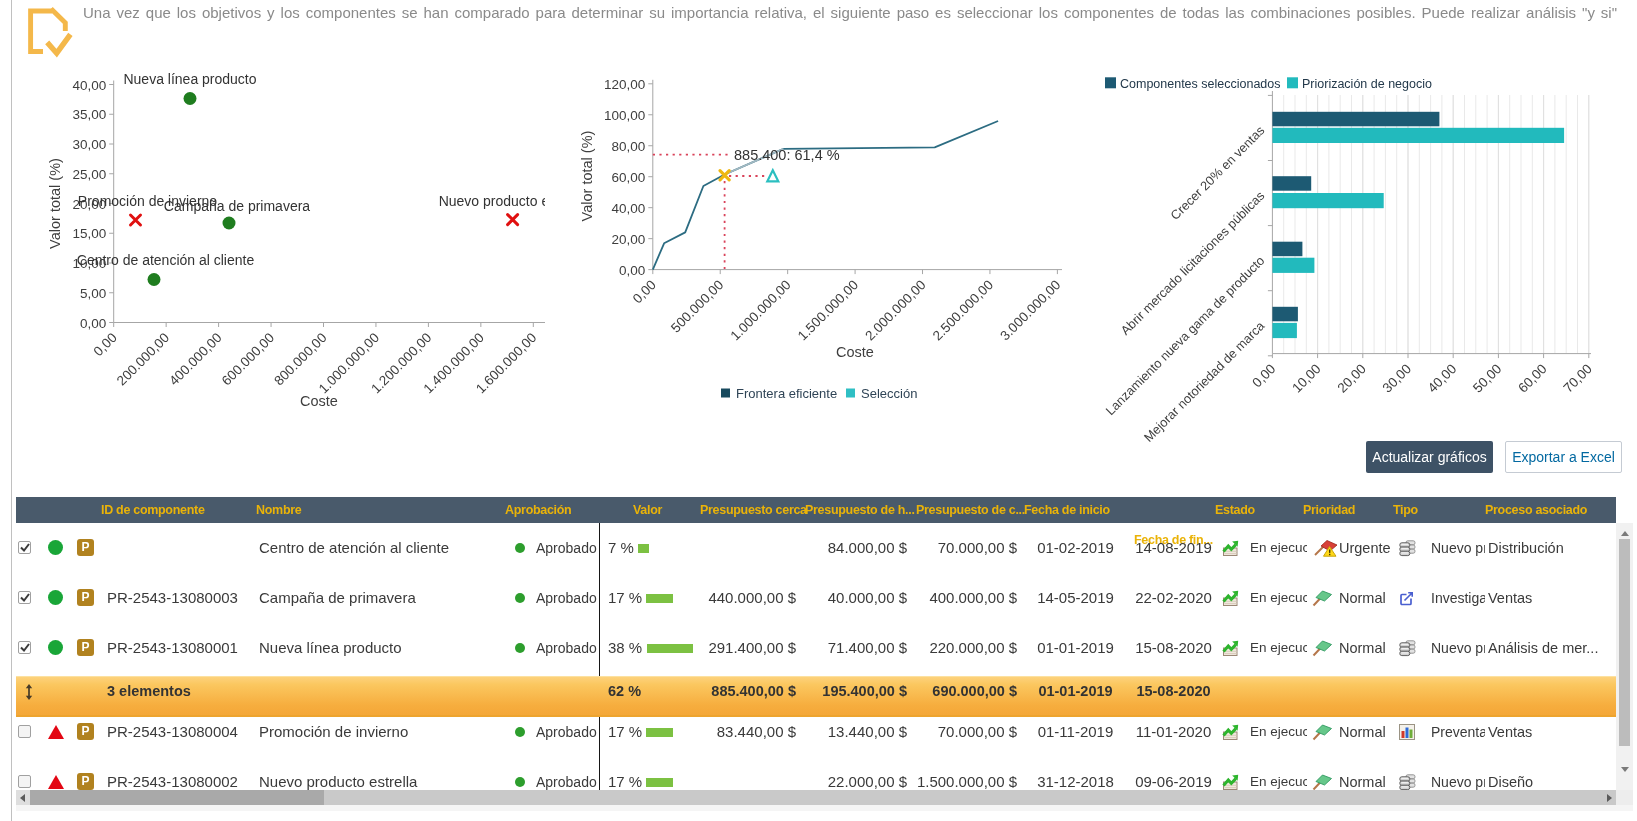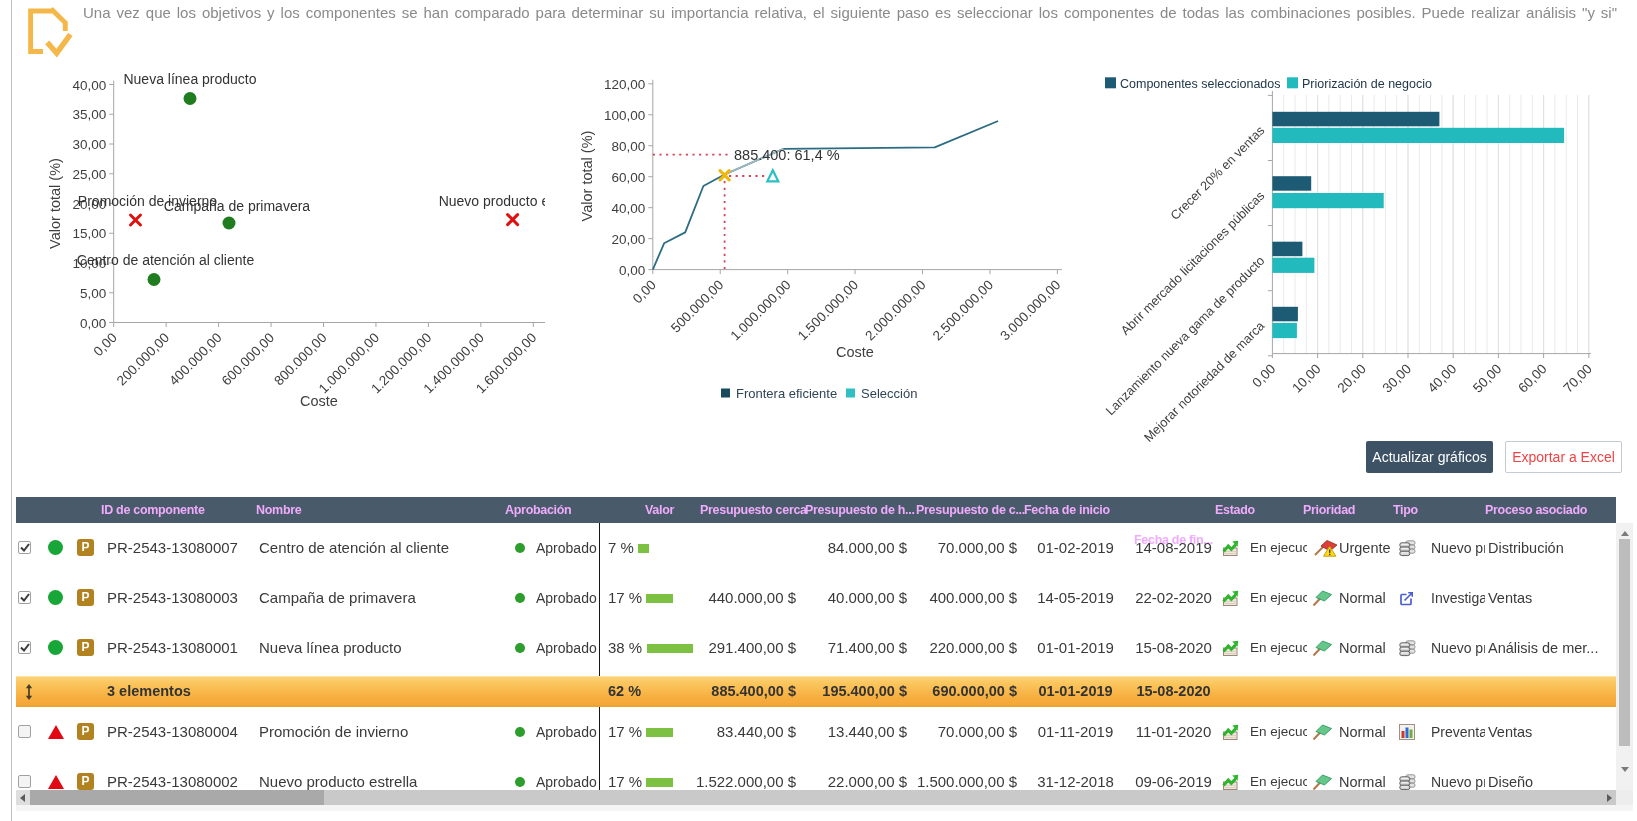--- a/index.html
+++ b/index.html
@@ -4,25 +4,25 @@
 <style>
   * { margin:0; padding:0; box-sizing:border-box; font-style:normal; }
   html,body { width:1637px; height:821px; background:#fff; overflow:hidden;
     font-family:"Liberation Sans", sans-serif; }
   #page { position:absolute; left:8px; top:0; width:1637px; height:821px; }
   .abs { position:absolute; }
   .tick { font-size:13.5px; fill:#3e3e3e; }
   .axt { font-size:14.5px; fill:#3e3e3e; }
   
   .hdr { position:absolute; left:8px; top:497px; width:1600px; height:26px;
-     background:#495a6b; color:#f0abfc; font-size:12.5px; font-weight:bold; }
+     background:#495a6b; color:#eab308; font-size:12.5px; font-weight:bold; }
   .hdr span { position:absolute; top:0; line-height:26px; white-space:nowrap; letter-spacing:-0.3px; }
   .row { position:absolute; left:8px; width:1600px; height:50px; font-size:15px; color:#3a3a3a; }
   .row span { position:absolute; line-height:50px; white-space:nowrap; }
-  .sum { position:absolute; left:8px; top:676px; width:1600px; height:31px;
+  .sum { position:absolute; left:8px; top:676px; width:1600px; height:41px;
      background:linear-gradient(#fdd27c,#fbc75f 20%,#f6ad3e 75%,#f4a738);
      border-top:1px solid #fce1a0; border-bottom:2px solid #eda42e;
      font-size:14.5px; font-weight:bold; color:#333; }
   .sum span { position:absolute; line-height:28px; white-space:nowrap; }
   .cb { left:2px; top:18px; width:13px; height:13px; border:1px solid #a0a0a0;
         border-radius:2px; background:#f4f4f4; position:absolute; }
   .circ { left:32px; top:17px; width:15px; height:15px; border-radius:50%; background:#19a638; position:absolute; }
   .tri { left:32px; top:18px; width:0; height:0; border-left:8px solid transparent;
         border-right:8px solid transparent; border-bottom:14px solid #e30613; position:absolute; }
   .pbdg { left:61px; top:16px; width:17px; height:17px; background:#b1821f; border-radius:3px;
@@ -39,21 +39,21 @@
   .d1 { left:1009px; width:101px; text-align:center; }
   .d2 { left:1107px; width:101px; text-align:center; }
   .estt { left:1234px; width:57px; overflow:hidden; font-size:13.5px;text-align:center; }
   .prit { left:1323px; font-size:14.5px; }
   .tipt { left:1415px; width:54px; overflow:hidden; font-size:14px; }
   .proc { left:1472px; width:112px; overflow:hidden; font-size:14.5px; }
   .ic { position:absolute; top:17px; }
   .btn1 { position:absolute; left:1358px; top:441px; width:127px; height:32px; background:#3e5266;
      color:#fff; font-size:14px; text-align:center; line-height:32px; border-radius:2px; }
   .btn2 { position:absolute; left:1497px; top:441px; width:117px; height:32px; background:#fff;
-     color:#ef4444; font-size:14px; text-align:center; line-height:30px; border:1px solid #c5cbd3; border-radius:2px; }
+     color:#0369a1; font-size:14px; text-align:center; line-height:30px; border:1px solid #c5cbd3; border-radius:2px; }
 </style>
 </head>
 <body>
 <div id="page">
 
   <div class="abs" style="left:3px; top:0; width:1px; height:821px; background:#c0c0c0;"></div>
 
   <svg class="abs" style="left:10px; top:2px; overflow:visible;" width="56" height="56" viewBox="0 0 56 56">
     <g fill="none" stroke="#f4b84a">
       <path d="M34,9 H12.6 V49.5 H25" stroke-width="4.9"></path>
@@ -257,21 +257,21 @@
 <text x="204" y="25.5" font-size="12.5" fill="#22384a">Priorización de negocio</text>
     </svg>
 
   <div class="btn1">Actualizar gráficos</div>
   <div class="btn2">Exportar a Excel</div>
 
   <div class="hdr">
     <span style="left:85px;">ID de componente</span>
     <span style="left:240px;">Nombre</span>
     <span style="left:489px;">Aprobación</span>
-    <span style="left:617px;margin-left:12px;">Valor</span>
+    <span style="left:617px;">Valor</span>
     <span style="left:684px;">Presupuesto cerca</span>
     <span style="left:789px;">Presupuesto de h...</span>
     <span style="left:900px;">Presupuesto de c...</span>
     <span style="left:1008px;">Fecha de inicio</span>
     <span style="left:1118px;margin-top:30px;">Fecha de fin...</span>
     <span style="left:1199px;">Estado</span>
     <span style="left:1287px;">Prioridad</span>
     <span style="left:1377px;">Tipo</span>
     <span style="left:1469px;">Proceso asociado</span>
   </div>
@@ -279,21 +279,20 @@
   <div class="abs" style="left:591px; top:523px; width:1.4px; height:267px; background:#161616;"></div>
 
   <div id="rows">
       <div class="row" style="top:523px;">
         <i class="cb" style="background:#fdfdfd;"></i>
         <svg style="position:absolute; left:4px; top:20px;" width="10" height="9" viewBox="0 0 10 9">
           <path d="M1,4.5 L4,7.5 L9,1" fill="none" stroke="#3a3a3a" stroke-width="2"></path>
         </svg>
         <i class="circ"></i>
         <i class="pbdg">P</i>
-        <span class="idc">PR-2543-13080007</span>
         <span class="nmc">Centro de atención al cliente</span>
         <i class="apd"></i>
         <span class="apc">Aprobado</span>
         <span class="valc">7&nbsp;%</span>
         <i class="vbar" style="left:622px; width:11px;"></i>
         <span class="m2">84.000,00&nbsp;$</span>
         <span class="m3">70.000,00&nbsp;$</span>
         <span class="d1">01-02-2019</span>
         <span class="d2">14-08-2019</span>
         <svg class="ic" style="left:1206px;" width="17" height="16" viewBox="0 0 17 16">
@@ -449,21 +448,20 @@
 <div class="row" style="top:757px;">
         <i class="cb"></i>
         <i class="tri"></i>
         <i class="pbdg">P</i>
         <span class="idc">PR-2543-13080002</span>
         <span class="nmc">Nuevo producto estrella</span>
         <i class="apd"></i>
         <span class="apc">Aprobado</span>
         <span class="valc">17&nbsp;%</span>
         <i class="vbar" style="left:630px; width:26.5px;"></i>
-        <span class="m1">1.522.000,00&nbsp;$</span>
         <span class="m2">22.000,00&nbsp;$</span>
         <span class="m3">1.500.000,00&nbsp;$</span>
         <span class="d1">31-12-2018</span>
         <span class="d2">09-06-2019</span>
         <svg class="ic" style="left:1206px;" width="17" height="16" viewBox="0 0 17 16">
           <rect x="1.5" y="8" width="13.5" height="7.5" fill="#f0e8de" stroke="#9b8876" stroke-width="1"></rect>
           <line x1="2.5" y1="11.3" x2="14.5" y2="11.3" stroke="#d9ccba" stroke-width="1"></line>
           <line x1="2.5" y1="13.6" x2="14.5" y2="13.6" stroke="#d9ccba" stroke-width="1"></line>
           <path d="M1.5,11.5 L6.3,6 L9.3,9.3 L13.8,4.6" fill="none" stroke="#2db52d" stroke-width="3"></path>
           <path d="M10.2,1.4 L16.2,0.8 L15.6,6.8 Z" fill="#2db52d"></path>

